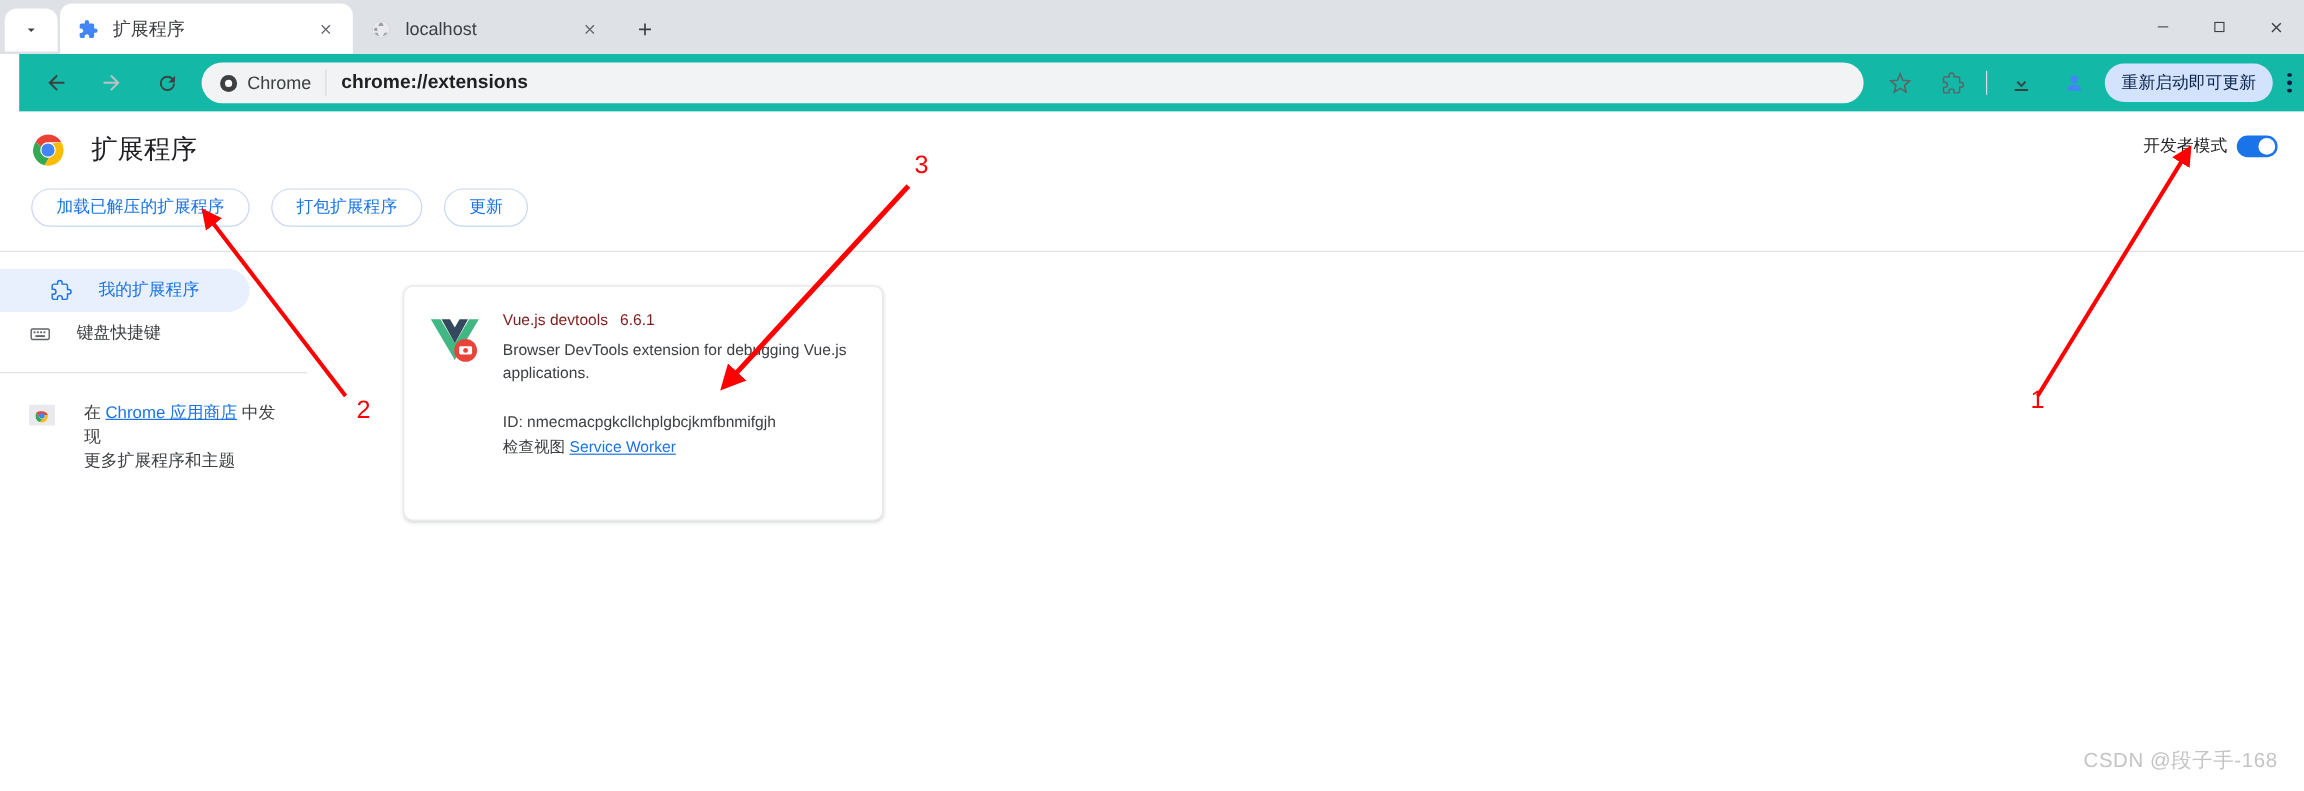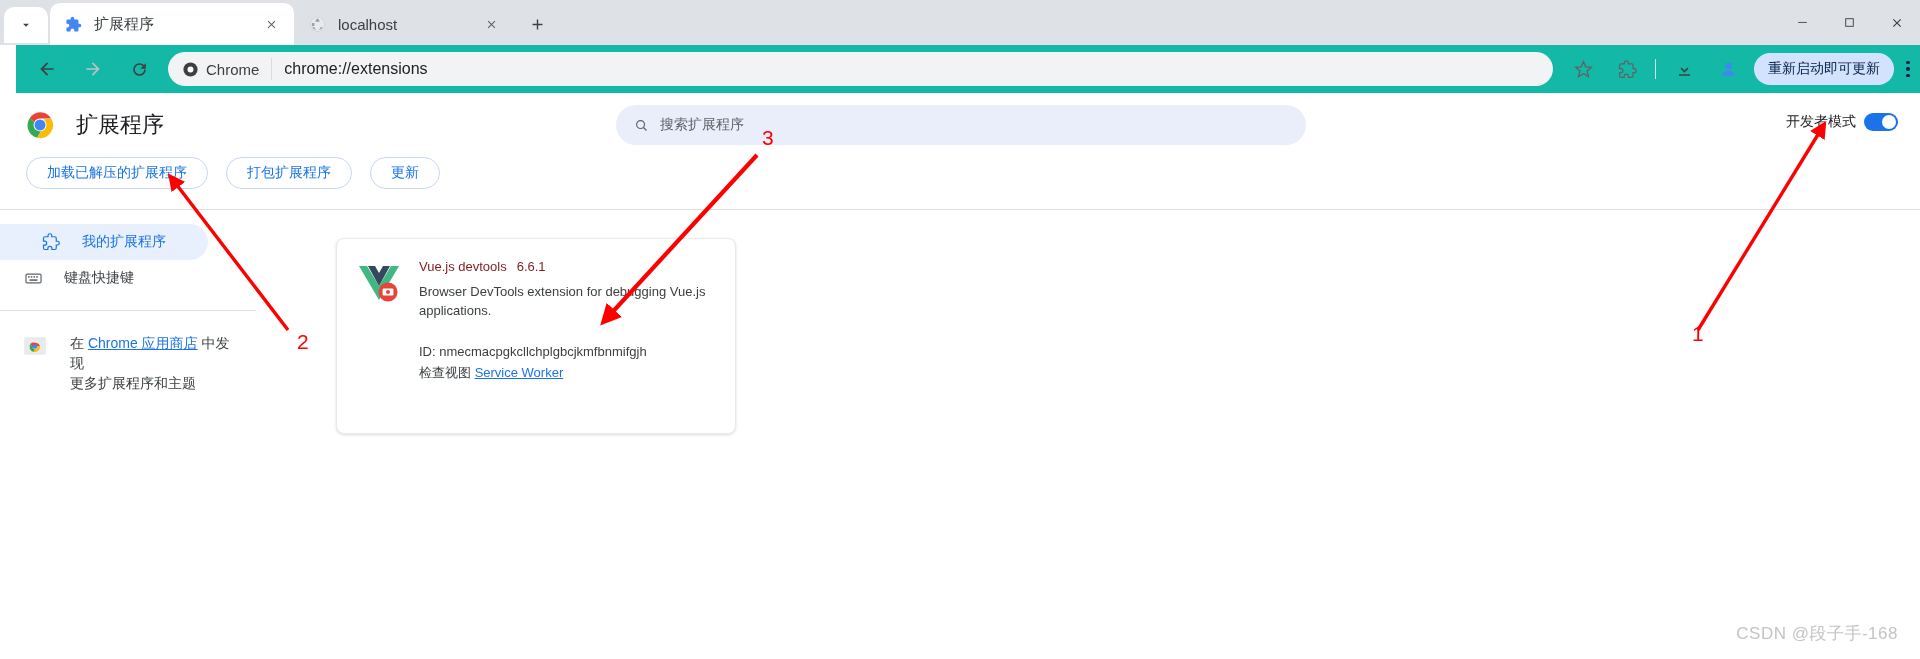--- a/index.html
+++ b/index.html
@@ -50,21 +50,21 @@
   }
   .navbtn { width: 38px; height: 38px; margin: 0 4px; display: flex; align-items: center; justify-content: center; color: #3c4043; }
   .navbtn.disabled { color: #bdc1c6; }
   .omnibox {
     flex: 1; height: 34px; background: #f1f3f4; border-radius: 18px;
     display: flex; align-items: center; padding: 0 14px; margin: 0 8px 0 6px;
     font-size: 16px; color: #202124;
   }
   .chrome-chip { display: flex; align-items: center; gap: 7px; padding-right: 12px; margin-right: 12px; border-right: 1px solid #dadce0; height: 22px;}
   .chrome-chip span { font-size: 15px; color: #3c4043; }
-  .omnibox-url { font-size: 16px; color: #202124; }
+  .omnibox-url { font-size: 16px; color: #202124; font-weight: bold; }
   .tbicon { width: 34px; height: 34px; margin: 0 5px; display: flex; align-items: center; justify-content: center; color: #5f6368; }
   .tbsep { width:1px; height: 20px; background:#dadce0; margin: 0 6px; }
   .updatebtn {
     height: 32px; background: #d3e3fd; border-radius: 16px;
     display: flex; align-items: center; padding: 0 14px; margin-left: 4px;
     font-size: 14px; color: #041e49; white-space: nowrap;
   }
   .dots { width: 28px; height: 32px; display: flex; flex-direction: column;
           align-items: center; justify-content: center; gap: 3px; margin-right: 6px;}
   .dots i { width: 3.5px; height: 3.5px; border-radius: 50%; background: #041e49; display:block;}
@@ -280,27 +280,20 @@
     <div class="pagehdr">
       <svg class="chromelogo" viewBox="0 0 48 48">
         <circle cx="24" cy="24" r="22" fill="#fff"></circle>
         <path d="M24 2a22 22 0 0119.05 11H24a11 11 0 00-9.9 6.2L6.3 12.4A21.97 21.97 0 0124 2z" fill="#ea4335"></path>
         <path d="M6.3 12.4l7.8 6.8A11 11 0 0024 35c.5 0 1 0 1.5-.1l-6.3 11A22 22 0 016.3 12.4z" fill="#34a853"></path>
         <path d="M43.05 13A22 22 0 0119.2 45.9l6.3-11A11 11 0 0035 24c0-4-2.2-7.5-5.4-9.4l13.45-1.6z" fill="#fbbc05"></path>
         <circle cx="24" cy="24" r="9.4" fill="#4285f4"></circle>
       </svg>
       <div class="pagetitle">扩展程序</div>
 
-      <div class="searchwrap">
-        <svg width="15" height="15" viewBox="0 0 24 24">
-          <circle cx="10.5" cy="10.5" r="6.3" fill="none" stroke="#5f6368" stroke-width="1.9"></circle>
-          <line x1="15.2" y1="15.2" x2="20" y2="20" stroke="#5f6368" stroke-width="1.9"></line>
-        </svg>
-        <span class="ph">搜索扩展程序</span>
-      </div>
 
       <div class="devmode">
         <span class="devmode-label">开发者模式</span>
         <span class="toggle">
             <i></i>
           </span>
       </div>
     </div>
 
     <div class="actionrow">

